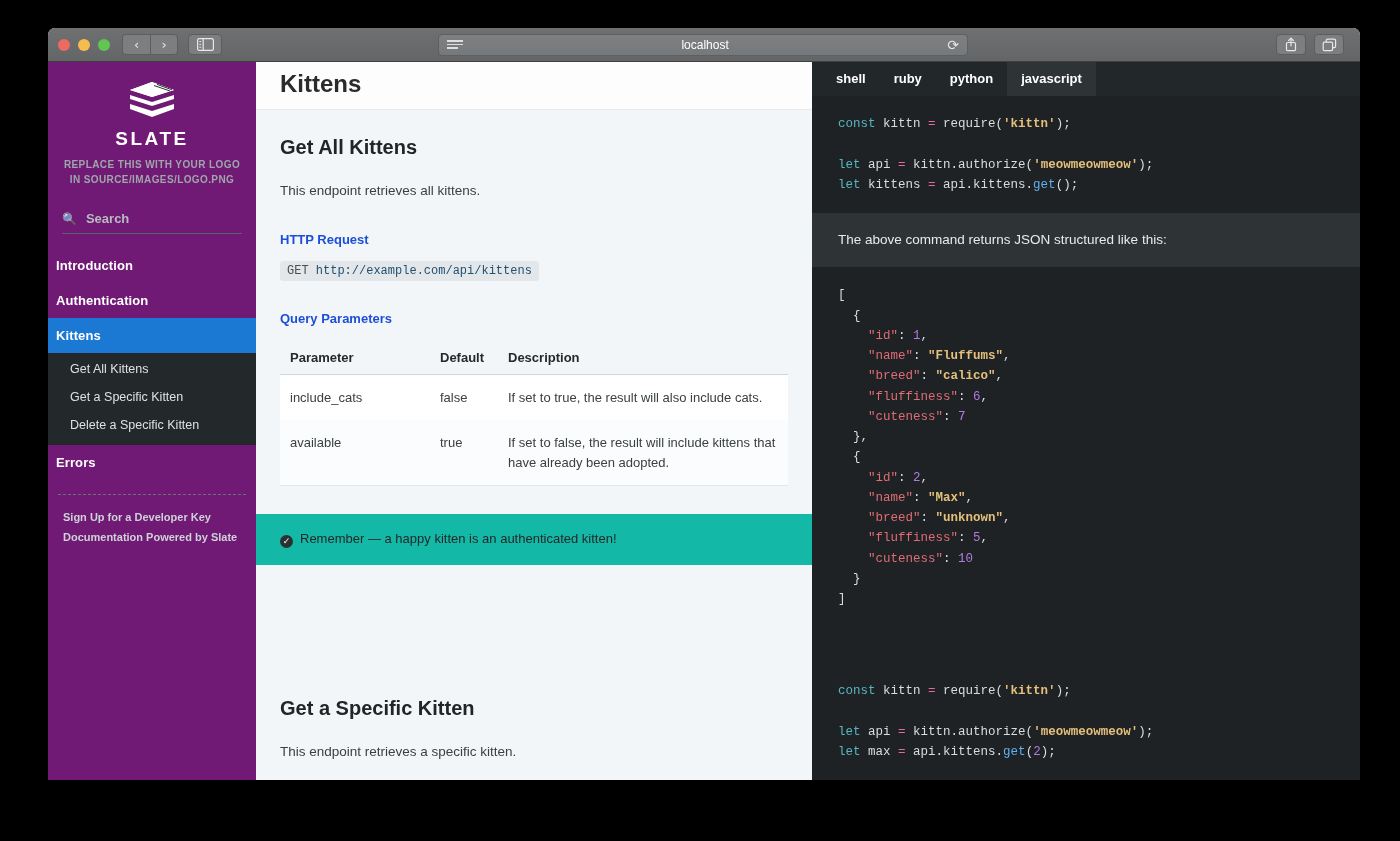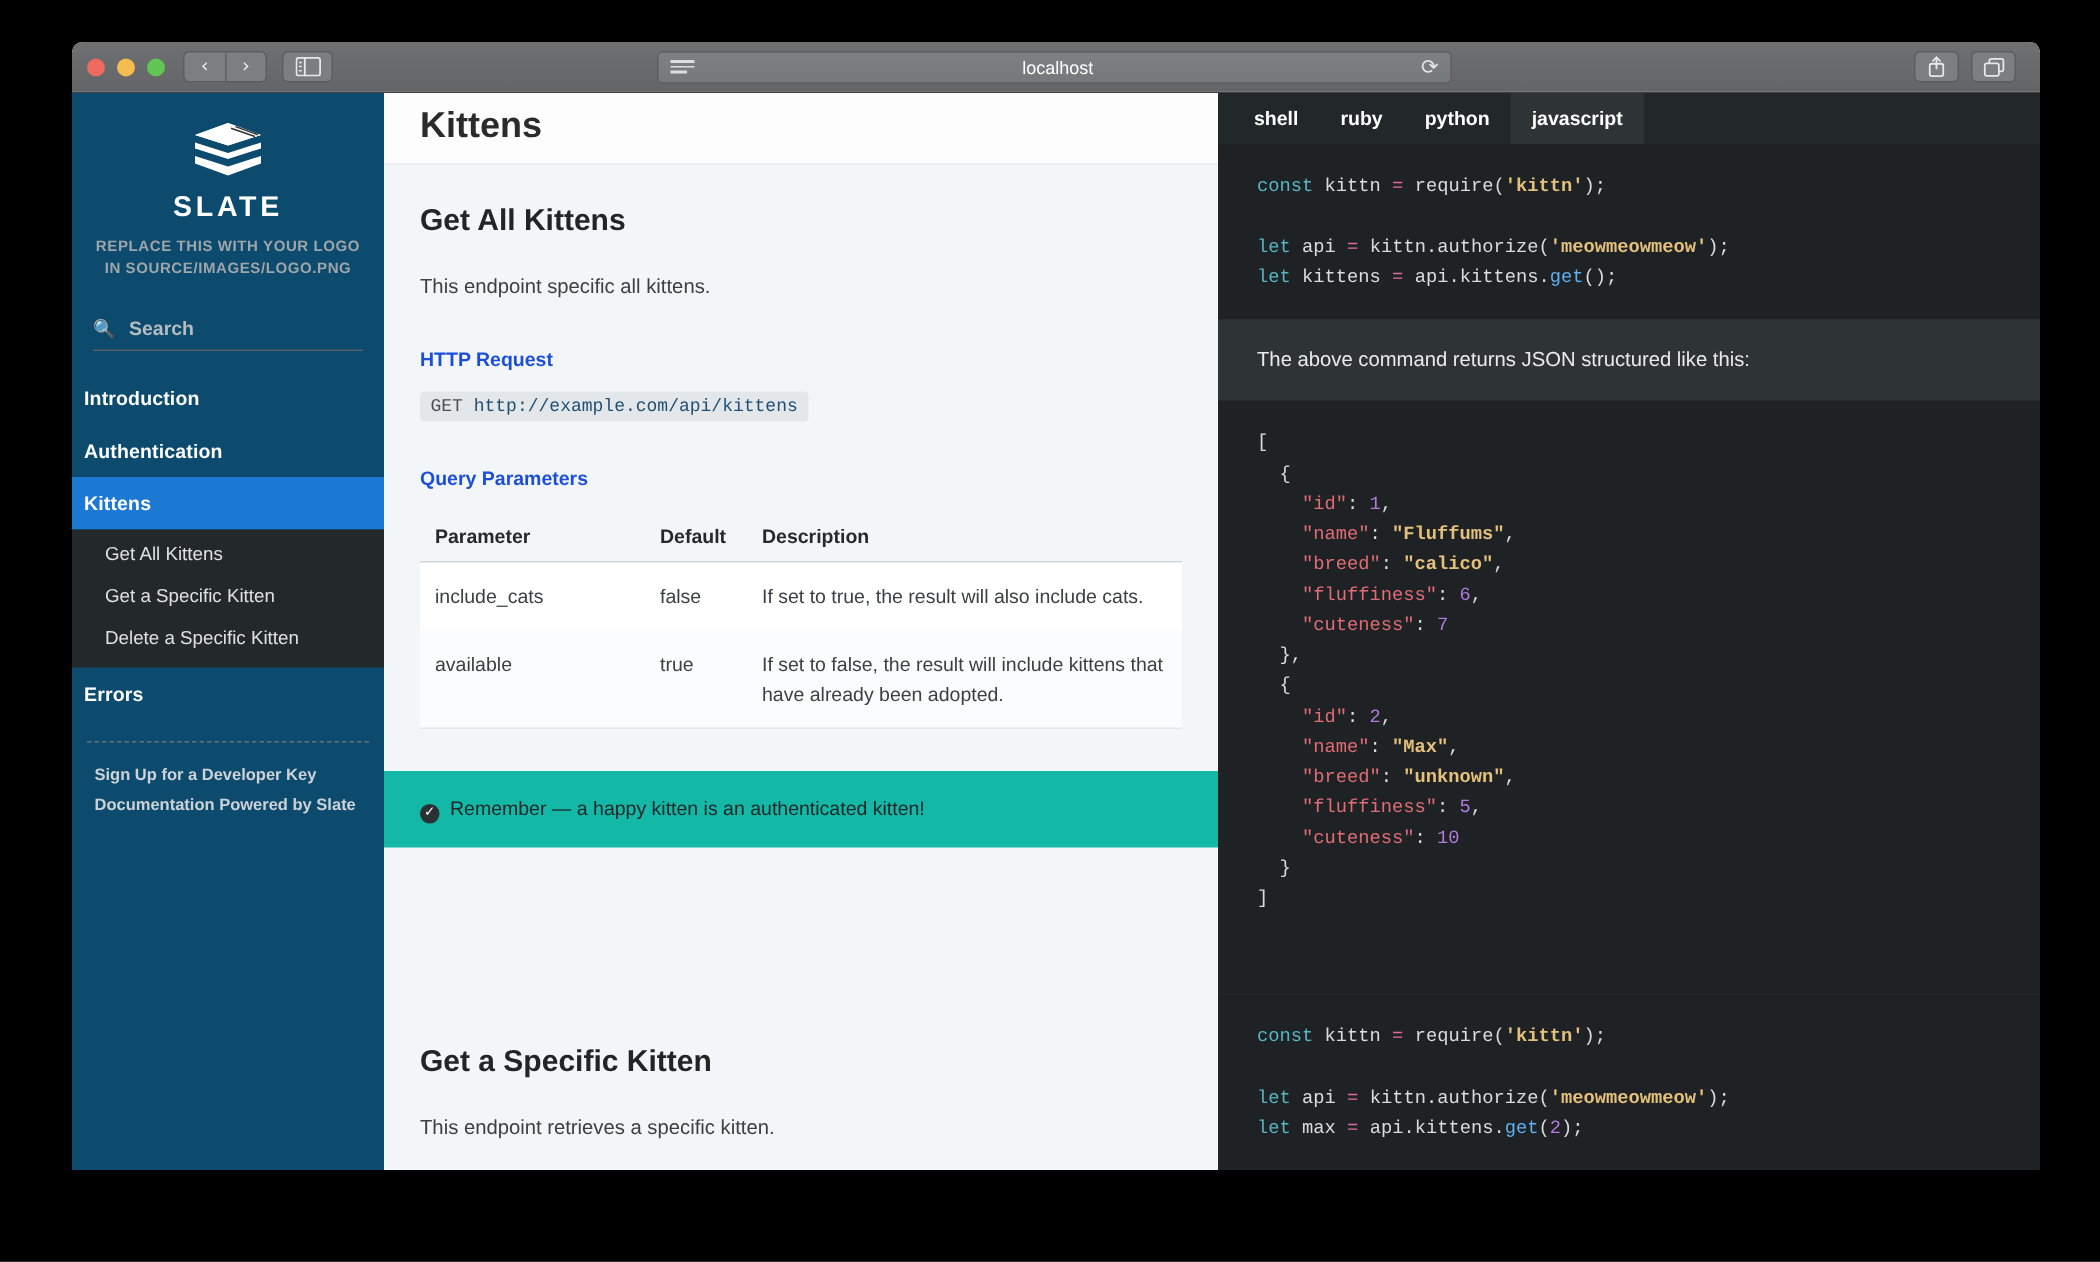--- a/index.html
+++ b/index.html
@@ -110,21 +110,21 @@
     border-radius: 4px;
     display:flex; align-items:center; justify-content:center;
   }
 
   
   #page { flex: 1; display: flex; min-height: 0; }
 
   
   #sidebar {
     width: 208px; flex: 0 0 208px;
-    background: #0c4a6e;
+    background: #701a75;
     color: #fff;
     overflow: hidden;
     position: relative;
   }
   .logo-wrap { padding: 18px 0 6px; text-align: center; }
   .logo-books { margin: 0 auto 6px; display: block; }
   .brand {
     font-size: 19px; font-weight: bold; letter-spacing: 2.5px;
     color: #ffffff;
   }
@@ -393,21 +393,21 @@
       </div>
 
       <div id="content">
 
         <div class="page-title-bar">
           <div class="page-title">Kittens</div>
         </div>
 
         <div class="content-inner">
           <h2 class="sect">Get All Kittens</h2>
-          <p class="body">This endpoint specific all kittens.</p>
+          <p class="body">This endpoint retrieves all kittens.</p>
 
           <h3 class="sub">HTTP Request</h3>
           <div class="codechip"><span class="verb">GET</span> <span class="path">http://example.com/api/kittens</span></div>
 
           <h3 class="sub">Query Parameters</h3>
 
           <table class="params">
             <thead>
               <tr>
                 <th class="col-param">Parameter</th>

